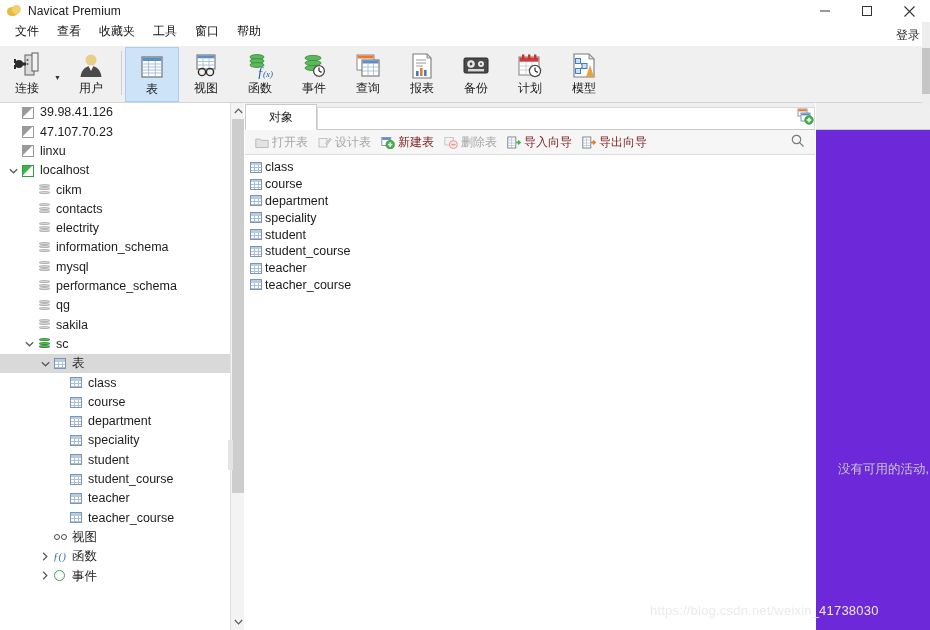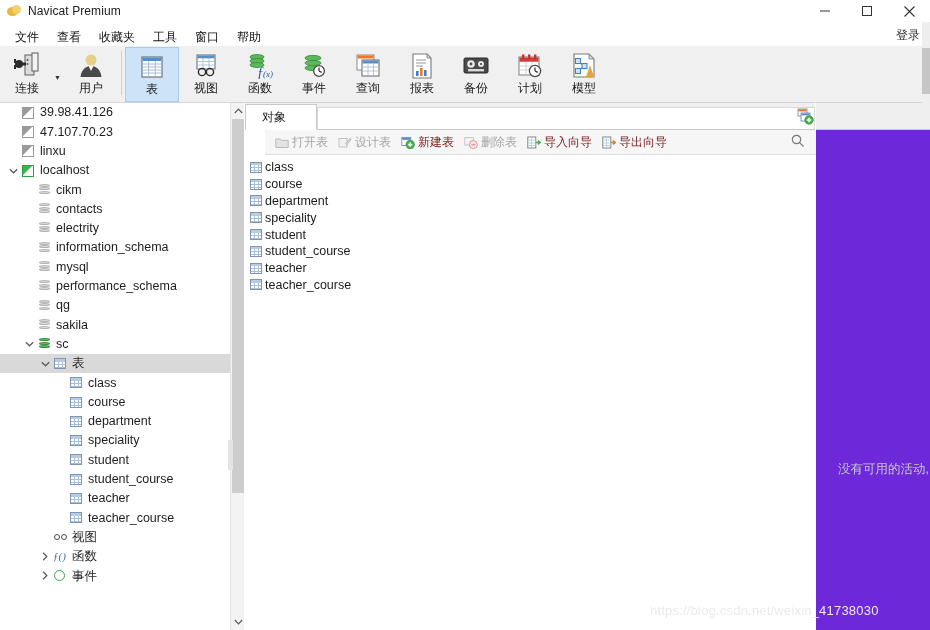--- a/index.html
+++ b/index.html
@@ -33,21 +33,21 @@
   .winbtns { position:absolute; right:0; top:0; height:22px; display:flex; }
   .winbtn {
     width:42px; height:22px; display:flex; align-items:center; justify-content:center;
     font-size:12px; color:#333; line-height:1;
   }
   .winbtn svg { display:block; }
 
   
   .menubar {
     position:absolute; top:22px; left:0; width:930px; height:24px;
-    background:#ffffff; display:flex; align-items:flex-end; padding-left:6px;
+    background:#ffffff; display:flex; align-items:flex-start; padding-left:6px;
   }
   .menu-item {
     font-size:12px; color:#111; padding:3px 9px; line-height:1;
   }
   .login-label {
     position:absolute; right:10px; top:27px; font-size:12px; color:#333;
   }
 
   
   .ribbon {
@@ -174,36 +174,36 @@
     position:absolute; top:103px; left:245px; width:570px; height:527px;
     background:#ffffff; border-right:1px solid #d7d7d7;
   }
   .tabstrip {
     position:absolute; top:0; left:0; width:570px; height:27px;
     background:#efefef; border-bottom:1px solid #c9c9c9;
     display:flex; align-items:flex-end;
   }
   .tab {
     height:26px; min-width:72px; padding:0 16px;
-    display:flex; align-items:center; 
+    display:flex; align-items:center; justify-content:center;
     font-size:12px; color:#1a1a1a;
   }
   .tab.active {
     background:#ffffff; border:1px solid #c9c9c9; border-bottom:1px solid #ffffff;
     margin-bottom:-1px;
   }
   .tab-filler {
     flex:1; height:22px; background:#ffffff; border:1px solid #d9d9d9;
     border-bottom:none; margin-bottom:0;
   }
 
   .objtoolbar {
     position:absolute; top:27px; left:0; width:570px; height:25px;
     background:#f6f6f6; border-bottom:1px solid #dcdcdc;
-    display:flex; align-items:center; padding-left:6px; gap:2px;margin-left:20px;
+    display:flex; align-items:center; padding-left:6px; gap:2px;
   }
   .ot-btn {
     display:flex; align-items:center; gap:3px; padding:2px 4px;
     font-size:12px; color:#7f1d1d; line-height:1; white-space:nowrap;
   }
   .ot-btn.disabled { color:#a6a6a6; }
   .ot-ic { width:14px; height:13px; position:relative; flex:none; }
 
   .objlist {
     position:absolute; top:52px; left:0; width:570px; height:475px;

